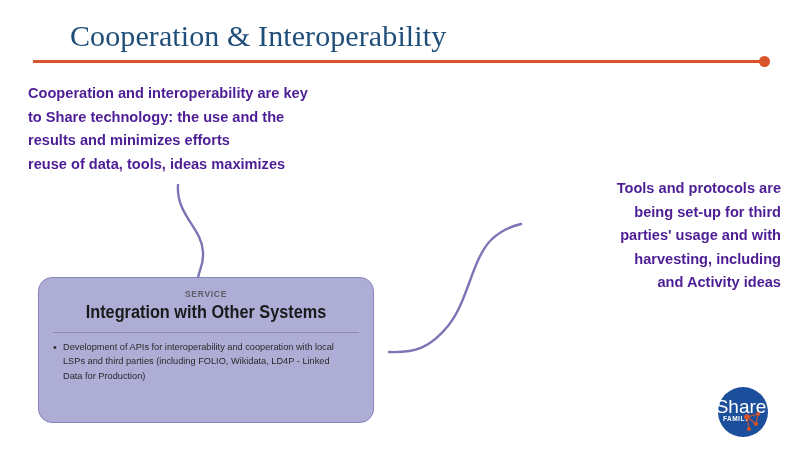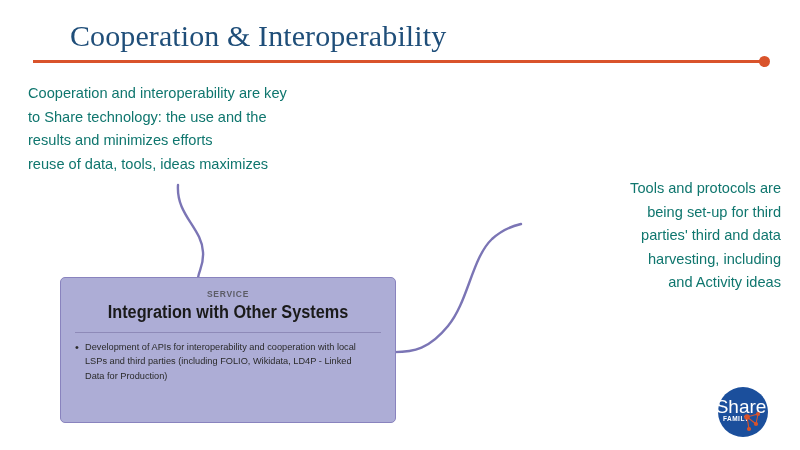--- a/index.html
+++ b/index.html
@@ -43,23 +43,24 @@
     top: 56px;
     width: 11px;
     height: 11px;
     border-radius: 50%;
     background: #D9532B;
   }
 
   
   .body-text {
     position: absolute;
-    color: #0f766e;
+    color: #4c1d95;
     font-size: 14.6px;
     line-height: 23.5px;
+    font-weight: bold;
   }
   #left-text {
     left: 28px;
     top: 82px;
     width: 300px;
   }
   #right-text {
     left: 531px;
     top: 177px;
     width: 250px;
@@ -75,27 +76,27 @@
     left: 0;
     top: 0;
     width: 800px;
     height: 450px;
     pointer-events: none;
   }
 
   
   #service-card {
     position: absolute;
-    left: 60px;
+    left: 38px;
     top: 277px;
     width: 336px;
     height: 146px;
     background: #ADADD6;
     border: 1.5px solid #8983BE;
-    border-radius: 5px;
+    border-radius: 14px;
     box-sizing: border-box;
   }
   #card-eyebrow {
     position: absolute;
     top: 11px;
     left: 0;
     width: 100%;
     text-align: center;
     font-size: 8.5px;
     font-weight: bold;
@@ -166,21 +167,21 @@
   <div id="left-text" class="body-text">
     <p>Cooperation and interoperability are key</p>
     <p>to Share technology: the use and the</p>
     <p>results and minimizes efforts</p>
     <p>reuse of data, tools, ideas maximizes</p>
   </div>
 
   <div id="right-text" class="body-text">
     <p>Tools and protocols are</p>
     <p>being set-up for third</p>
-    <p>parties' third and data</p>
+    <p>parties' usage and with</p>
     <p>harvesting, including</p>
     <p>and Activity ideas</p>
   </div>
 
   <svg id="connectors" viewBox="0 0 800 450">
     <path d="M 178,185 C 176,215 202,228 203,252 C 204,265 199,270 198,278" fill="none" stroke="#7B75B5" stroke-width="2.4" stroke-linecap="round"></path>
     <path d="M 389,352 C 415,353 430,348 448,326 C 468,302 472,258 492,239 C 502,230 512,226 521,224" fill="none" stroke="#7B75B5" stroke-width="2.4" stroke-linecap="round"></path>
   </svg>
 
   <div id="service-card">

